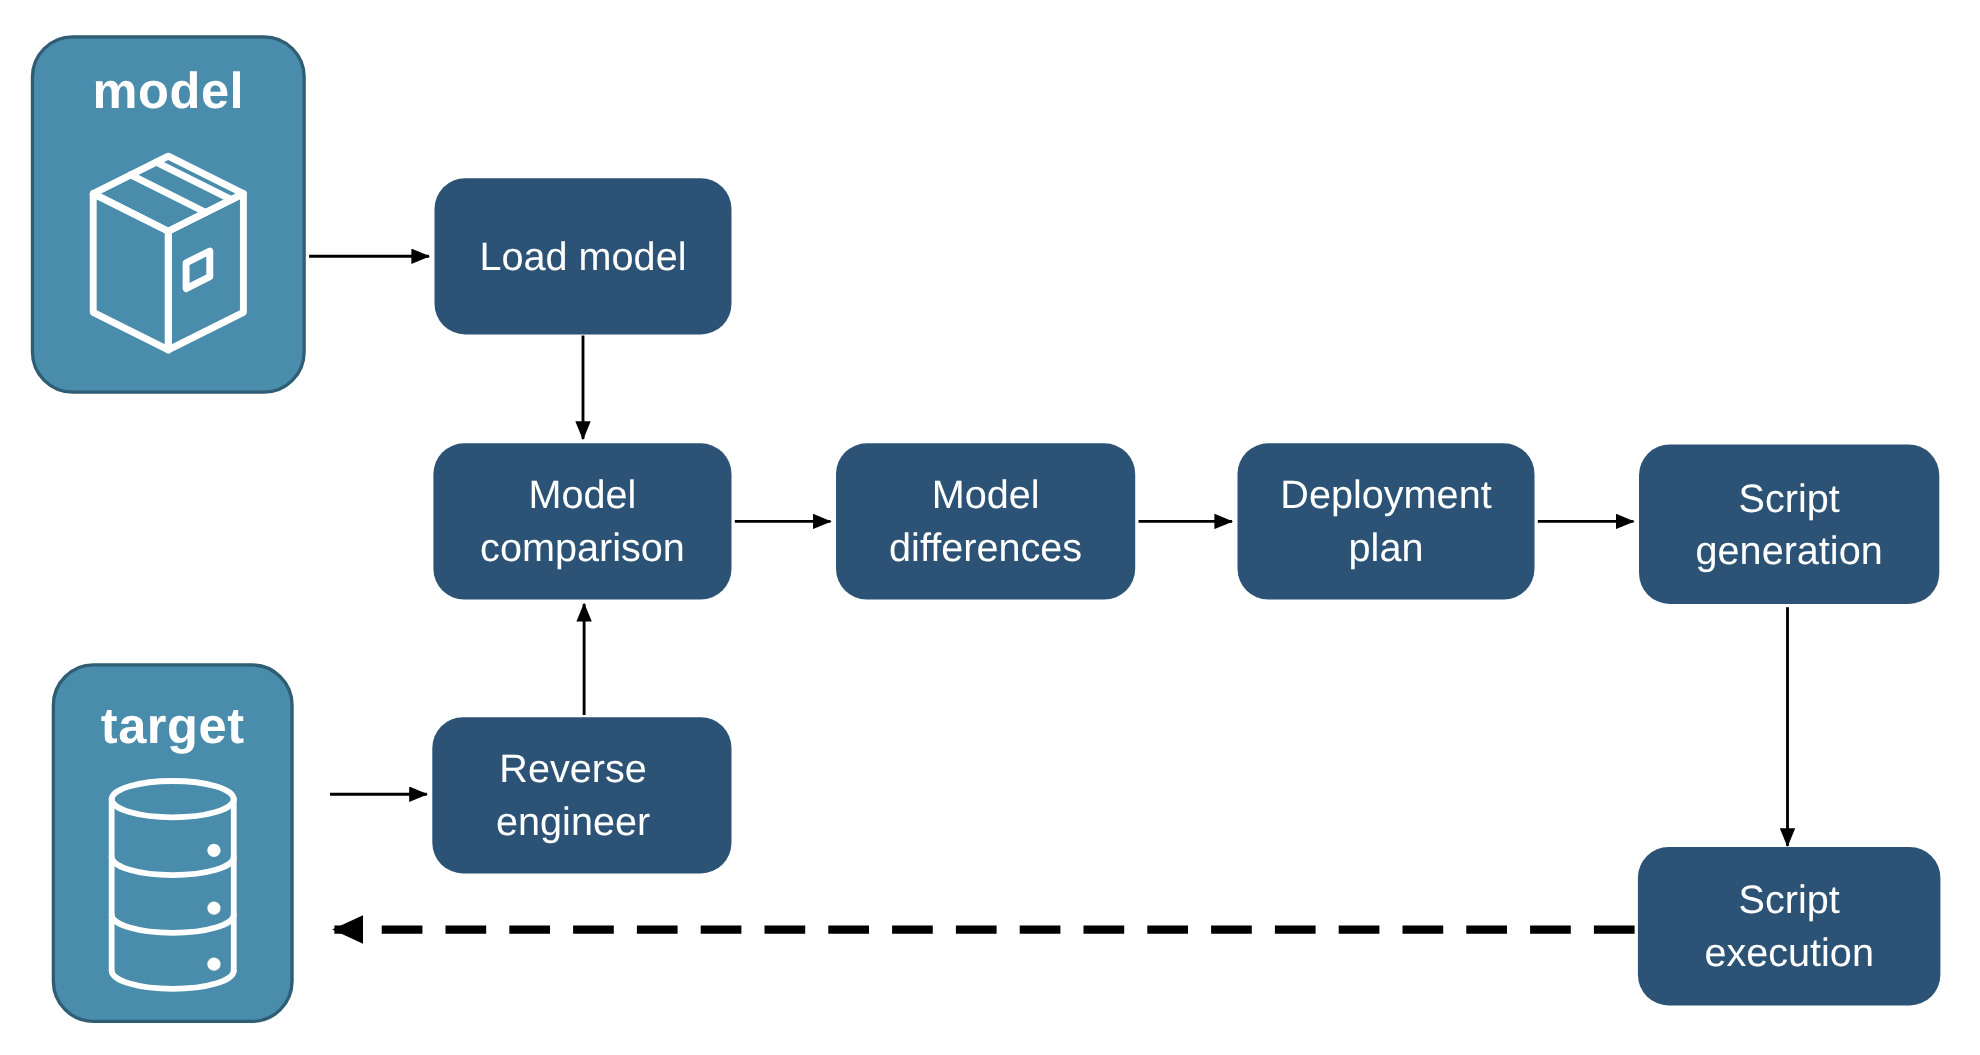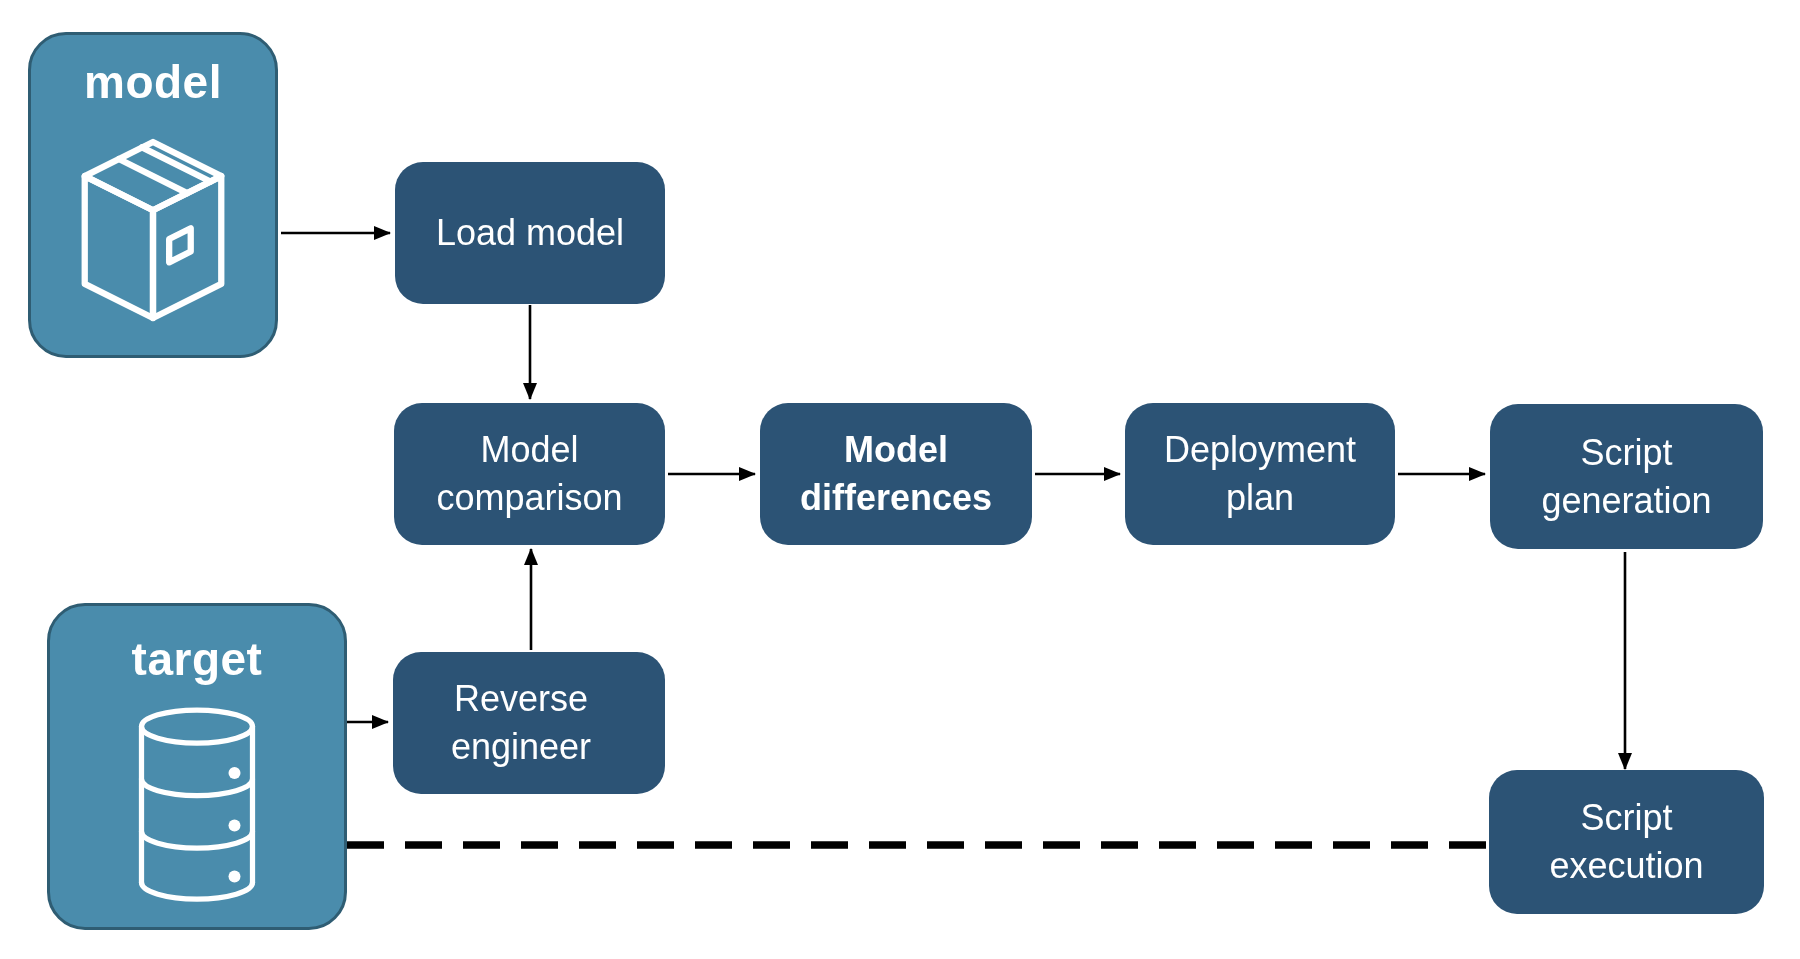--- a/index.html
+++ b/index.html
@@ -99,21 +99,21 @@
         <polygon class="icon-stroke" points="50,10 88,29 50,48 12,29"></polygon>
         <polygon class="icon-stroke" points="12,29 12,89 50,108 50,48"></polygon>
         <polygon class="icon-stroke" points="88,29 88,89 50,108 50,48"></polygon>
         <line class="icon-stroke" x1="31" y1="19.5" x2="69" y2="38.5"></line>
         <line class="icon-stroke" x1="43.9" y1="13" x2="81.9" y2="32"></line>
         <polygon class="icon-stroke" points="59,64 71,58 71,71 59,77"></polygon>
       </svg>
     </div>
   </div>
 
-  <div class="entity" style="left:47px; top:603px; width:300px; height:327px; padding-top:30px;">
+  <div class="entity" style="left:47px; top:603px; width:220px; height:327px; padding-top:30px;">
     <div class="entity-label">target</div>
     <div class="entity-icon">
       <svg width="150" height="195" viewBox="0 0 100 130">
         <ellipse class="icon-stroke" cx="50" cy="13" rx="37" ry="11"></ellipse>
         <line class="icon-stroke" x1="13" y1="13" x2="13" y2="117"></line>
         <line class="icon-stroke" x1="87" y1="13" x2="87" y2="117"></line>
         <path class="icon-stroke" d="M13,117 A37,11 0 0,0 87,117"></path>
         <path class="icon-stroke" d="M13,48 A37,11 0 0,0 87,48"></path>
         <path class="icon-stroke" d="M13,83 A37,11 0 0,0 87,83"></path>
         <circle cx="75" cy="44" r="4" fill="#ffffff"></circle>
@@ -124,21 +124,21 @@
   </div>
 
   <div class="process" style="left:394px; top:403px; width:271px; height:142px;">
     <span>Model comparison</span>
   </div>
 
   <div class="process" style="left:395px; top:162px; width:270px; height:142px;">
     <span>Load model</span>
   </div>
 
-  <div class="process" style="left:760px; top:403px; width:272px; height:142px;font-weight:bold;">
+  <div class="process" style="left:760px; top:403px; width:272px; height:142px;">
     <span>Model differences</span>
   </div>
 
   <div class="process" style="left:1490px; top:404px; width:273px; height:145px;">
     <span>Script generation</span>
   </div>
 
   <div class="process" style="left:1125px; top:403px; width:270px; height:142px;">
     <span>Deployment plan</span>
   </div>

